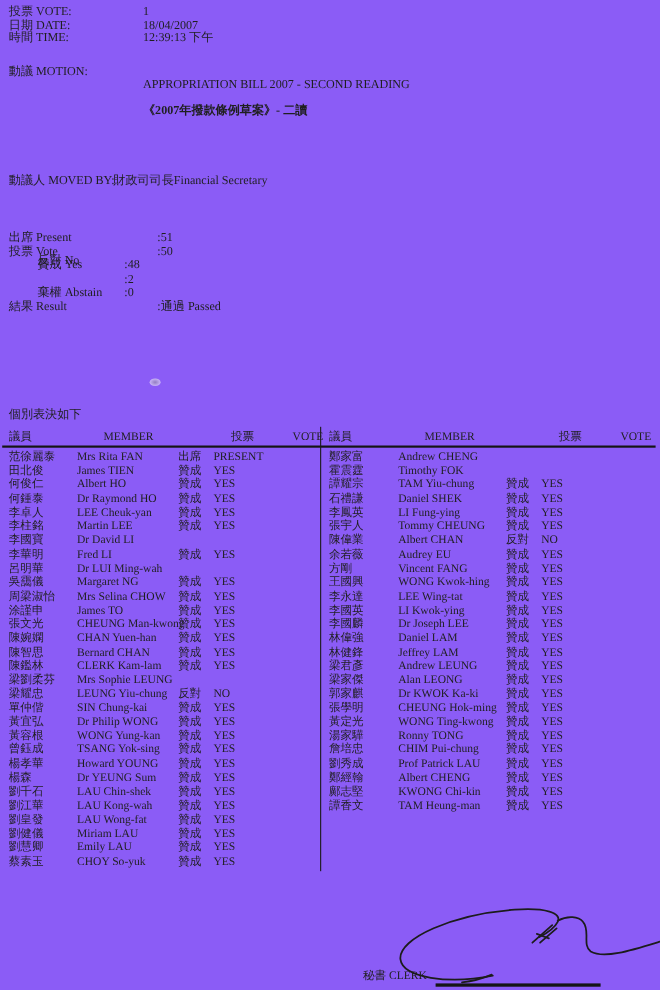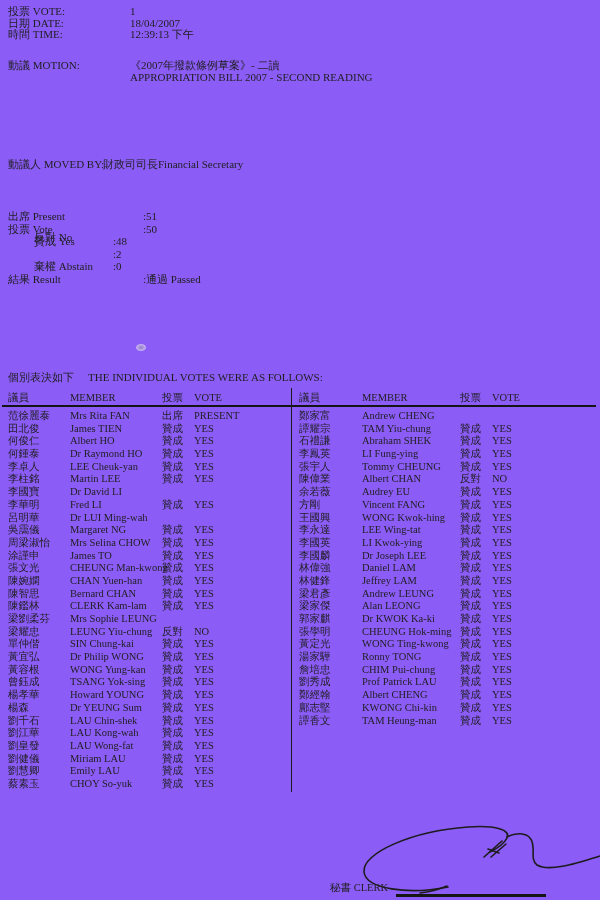--- a/index.html
+++ b/index.html
@@ -11,31 +11,31 @@
   .page{
     position:relative;width:600px;height:900px;overflow:hidden;
     background:#8b5cf6;color:#1f1f1f;
     font-size:11px;line-height:12px;
   }
   .abs{position:absolute;white-space:nowrap;}
 
   
   .info-label{left:8px;}
   .info-value{left:130px;}
-  .motion-cn{font-weight:400;}
+  .motion-cn{font-weight:700;margin-top:36px;}
 
   
   .sum-label{left:8px;}
   .sum-label-indent{left:34px;}
 
   
   .vtable{position:absolute;top:392px;}
   .vtable.left{left:8px;width:283px;}
   .vtable.right{left:299px;width:298px;}
-  .thead{display:flex;height:13px;line-height:12px;}
+  .thead{display:flex;height:13px;line-height:12px;gap:24px;}
   .tbody{position:absolute;top:18px;left:0;right:0;}
   .vrow{display:flex;height:12.7px;line-height:12.9px;font-size:10.5px;}
   .cell{flex:none;white-space:nowrap;overflow:visible;}
   .thead .cell{font-size:10.5px;}
   .left  .name-cn{width:62px;} .left  .name-en{width:92px;}
   .left  .vote-cn{width:32px;} .left  .vote-en{flex:1;}
   .right .name-cn{width:63px;} .right .name-en{width:98px;}
   .right .vote-cn{width:32px;} .right .vote-en{flex:1;}
 
   .head-rule{position:absolute;left:2px;top:405px;width:594px;height:2px;background:#141414;}
@@ -77,21 +77,20 @@
   <span class="abs sum-label-indent" style="top:231px">反對 No</span>
   <span class="abs" style="left:113px;top:247.5px">:2</span>
   <span class="abs sum-label-indent" style="top:260px">棄權 Abstain</span>
   <span class="abs" style="left:113px;top:260px">:0</span>
   <span class="abs sum-label" style="top:272.5px">結果 Result</span>
   <span class="abs" style="left:143px;top:272.5px">:通過 Passed</span>
 
   <div class="smudge"></div>
 
   <span class="abs" style="left:8px;top:371px">個別表決如下</span>
-  <span class="abs" style="left:88px;top:371px">THE INDIVIDUAL VOTES WERE AS FOLLOWS:</span>
 
   <div class="head-rule"></div>
   <div class="col-divider"></div>
 
   <div class="vtable left">
     <div class="thead">
       <span class="cell name-cn">議員</span>
       <span class="cell name-en">MEMBER</span>
       <span class="cell vote-cn">投票</span>
       <span class="cell vote-en">VOTE</span>
@@ -288,28 +287,34 @@
       <span class="cell vote-en">VOTE</span>
     </div>
     <div class="tbody">
         <div class="vrow">
           <span class="cell name-cn">鄭家富</span>
           <span class="cell name-en">Andrew CHENG</span>
           <span class="cell vote-cn"></span>
           <span class="cell vote-en"></span>
         </div>
         <div class="vrow">
+          <span class="cell name-cn">霍震霆</span>
+          <span class="cell name-en">Timothy FOK</span>
+          <span class="cell vote-cn"></span>
+          <span class="cell vote-en"></span>
+        </div>
+        <div class="vrow">
           <span class="cell name-cn">譚耀宗</span>
           <span class="cell name-en">TAM Yiu-chung</span>
           <span class="cell vote-cn">贊成</span>
           <span class="cell vote-en">YES</span>
         </div>
         <div class="vrow">
           <span class="cell name-cn">石禮謙</span>
-          <span class="cell name-en">Abraham SHEK</span>
+          <span class="cell name-en">Daniel SHEK</span>
           <span class="cell vote-cn">贊成</span>
           <span class="cell vote-en">YES</span>
         </div>
         <div class="vrow">
           <span class="cell name-cn">李鳳英</span>
           <span class="cell name-en">LI Fung-ying</span>
           <span class="cell vote-cn">贊成</span>
           <span class="cell vote-en">YES</span>
         </div>
         <div class="vrow">

